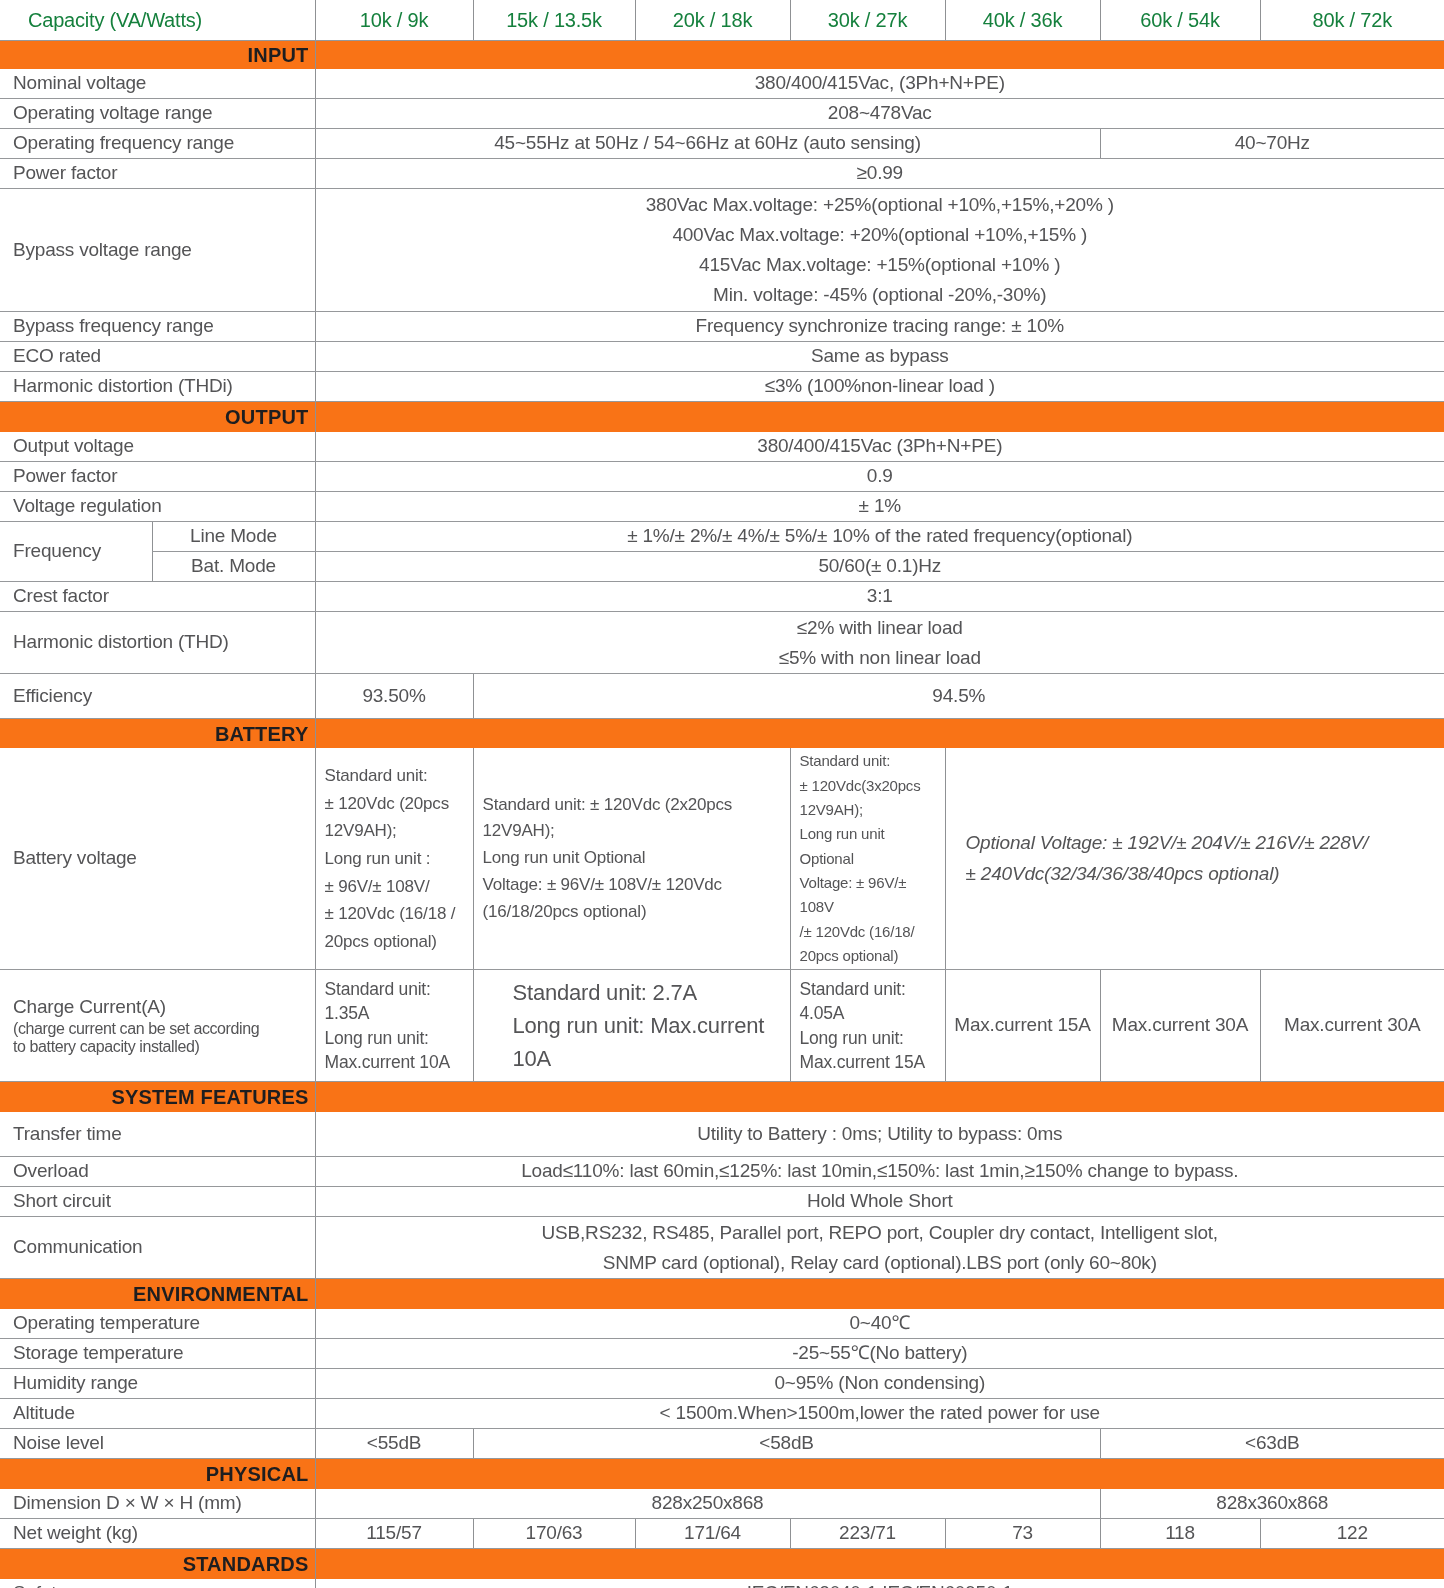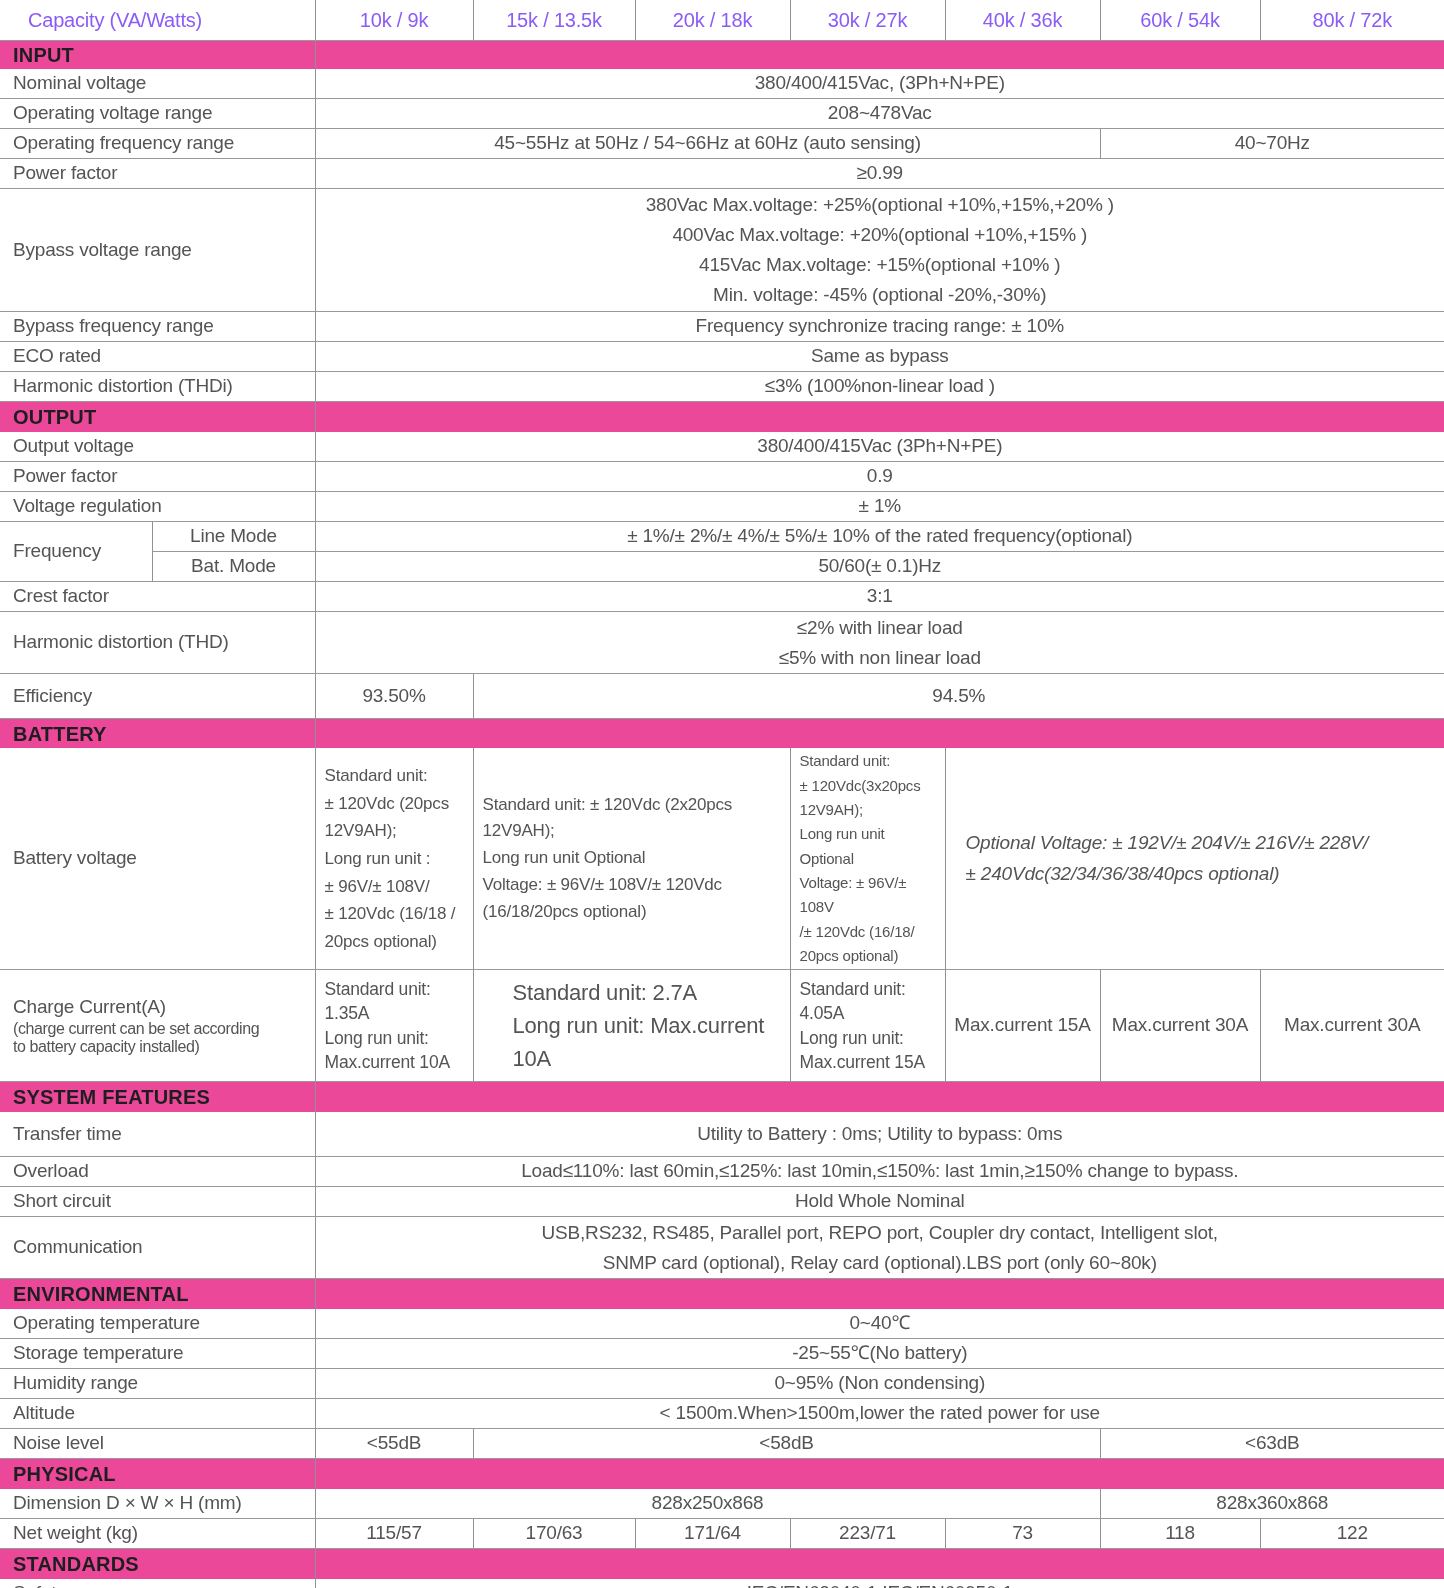--- a/index.html
+++ b/index.html
@@ -12,29 +12,30 @@
     text-align:center;
     vertical-align:middle;
     font-size:19px;
     color:#545456;
     line-height:1.3;
     letter-spacing:-0.2px;
     overflow:hidden;
   }
   .vl { border-left:1px solid #8f9194; }
   td.lbl { text-align:left; padding-left:13px; }
-  tr.cap td { font-size:20px; color:#8b5cf6;margin-left:12px; }
+  tr.cap td { font-size:20px; color:#15803d;margin-left:12px; }
   tr.cap td.lbl { padding-left:28px; }
   tr.sec td {
-    background:#ec4899;
+    background:#f97316;
     border-bottom:0;
     font-weight:700;
     font-size:20px;
     color:#1e1e20;
     letter-spacing:0.2px;
+    text-align:right;
   }
   .pre { white-space:pre-line; }
   .left { text-align:left; padding-left:9px; }
   .battv1 { font-size:17px; line-height:1.62; }
   .battv2 { font-size:17px; line-height:1.58; }
   .battv3 { font-size:15px; line-height:1.62; }
   .battv4 { font-size:19px; line-height:1.6; padding-left:20px;font-style:italic; }
   .cc1 { font-size:17.5px; line-height:1.38; }
   .cc2 { font-size:22px; line-height:1.5; padding-left:39px; }
   .cc3 { font-size:17.5px; line-height:1.38; }
@@ -216,21 +217,21 @@
   <tr class="r31">
     <td class="lbl" colspan="2">Transfer time</td>
     <td class="vl" colspan="7">Utility to Battery : 0ms; Utility to bypass: 0ms</td>
   </tr>
   <tr class="r30">
     <td class="lbl" colspan="2">Overload</td>
     <td class="vl" colspan="7">Load≤110%: last 60min,≤125%: last 10min,≤150%: last 1min,≥150% change to bypass.</td>
   </tr>
   <tr class="r30">
     <td class="lbl" colspan="2">Short circuit</td>
-    <td class="vl" colspan="7">Hold Whole Nominal</td>
+    <td class="vl" colspan="7">Hold Whole Short</td>
   </tr>
   <tr class="r62">
     <td class="lbl" colspan="2">Communication</td>
     <td class="vl twolines" colspan="7">
       <div>USB,RS232, RS485, Parallel port, REPO port, Coupler dry contact, Intelligent slot,</div>
       <div>SNMP card (optional), Relay card (optional).LBS port (only 60~80k)</div>
     </td>
   </tr>
 
   <tr class="sec r30">

